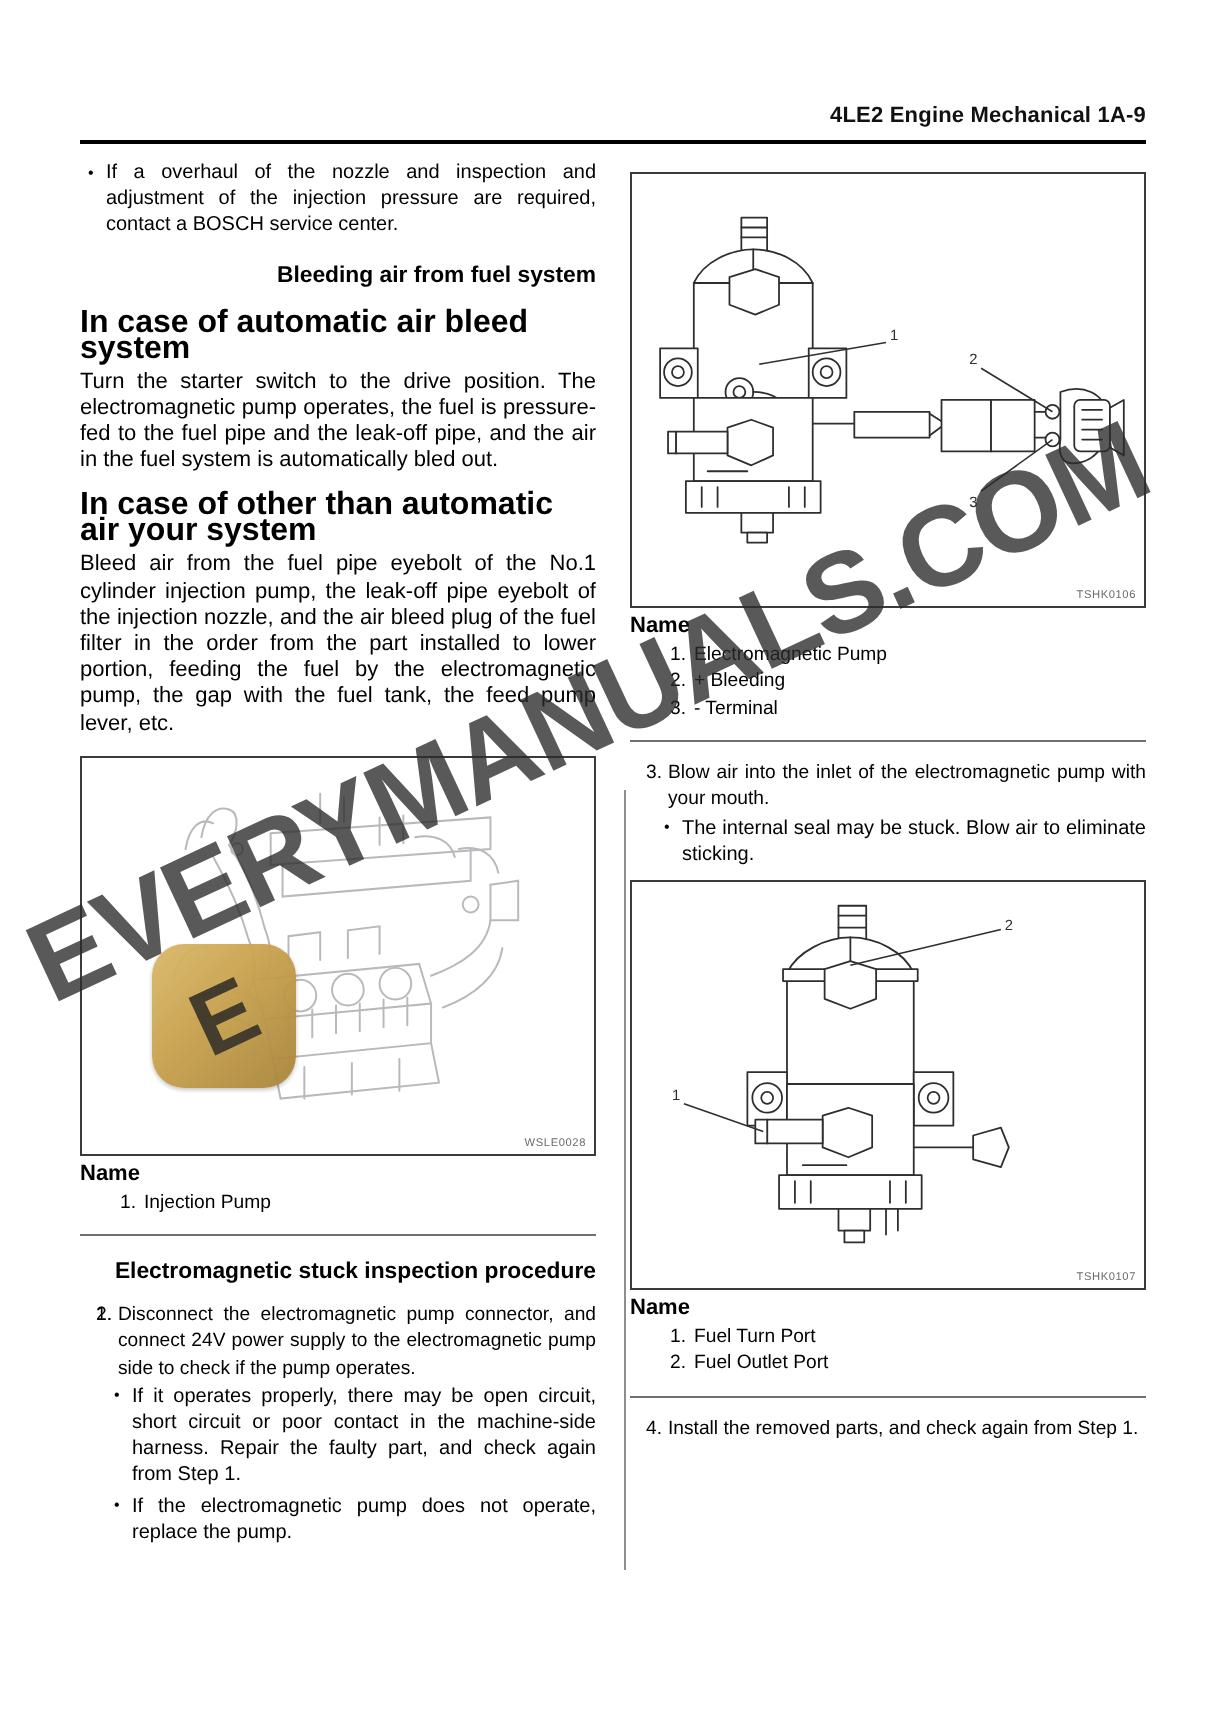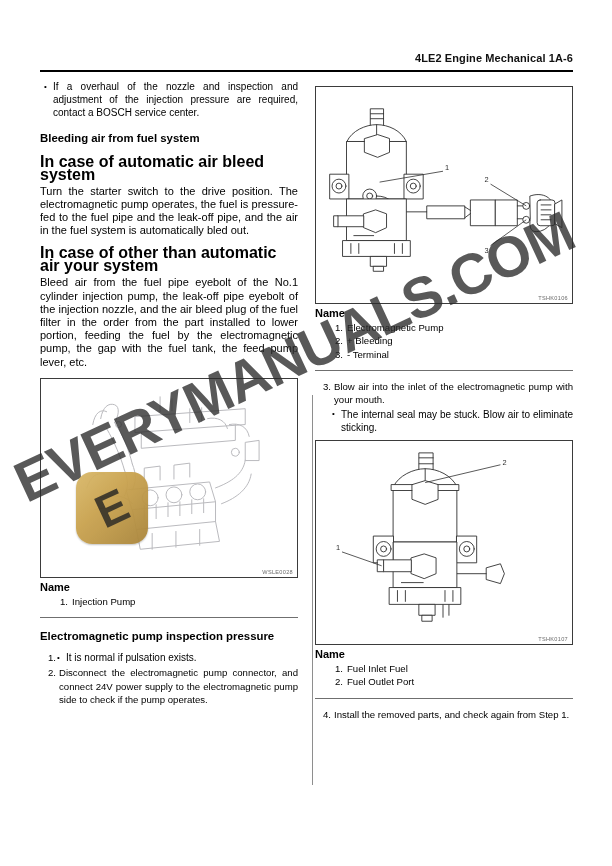--- a/index.html
+++ b/index.html
@@ -77,20 +77,21 @@
     line-height: 13.2px;
     text-align: justify;
     color: #000;
     margin-bottom: 9px;
   }
   .h-major {
     font-size: 11.4px;
     font-weight: bold;
     line-height: 15px;
     margin: 11px 0 7px 0;
+    text-align: right;
   }
   .h-minor {
     font-size: 16px;
     font-weight: bold;
     line-height: 13px;
     margin: 9px 0 4px 0;
   }
   .h-name {
     font-size: 11px;
     font-weight: bold;
@@ -227,21 +228,21 @@
     font-family: "Liberation Sans", sans-serif;
     line-height: 1;
   }
 </style>
 </head>
 <body>
 
 <div class="page">
 
   <div class="page-header">
-    <span class="hdr-text">4LE2 Engine Mechanical 1A-6</span>
+    <span class="hdr-text">4LE2 Engine Mechanical 1A-9</span>
   </div>
   <div class="header-rule"></div>
 
   <div class="col-divider"></div>
 
   <div class="col col-left">
 
     <ul class="bullets">
       <li>If a overhaul of the nozzle and inspection and adjustment of the injection pressure are required, contact a BOSCH service center.</li>
     </ul>
@@ -304,37 +305,38 @@
     <div class="h-name">Name</div>
     <ul class="namelist">
       <li>
         <span class="num">1.</span>
         <span>Injection Pump</span>
       </li>
     </ul>
 
     <hr class="sec">
 
-    <div class="h-major">Electromagnetic pump inspection pressure</div>
+    <div class="h-major">Electromagnetic stuck inspection procedure</div>
 
     <ol class="numlist">
       <li>
         <span class="num">1.</span>
+      </li>
+    </ol>
+
+    <ol class="numlist">
+      <li>
+        <span class="num">2.</span>
+        <span>Disconnect the electromagnetic pump connector, and connect 24V power supply to the electromagnetic pump side to check if the pump operates.</span>
       </li>
     </ol>
     <ul class="bullets indent">
-      <li>It is normal if pulsation exists.</li>
+      <li>If it operates properly, there may be open circuit, short circuit or poor contact in the machine-side harness. Repair the faulty part, and check again from Step 1.</li>
+      <li>If the electromagnetic pump does not operate, replace the pump.</li>
     </ul>
-
-    <ol class="numlist">
-      <li>
-        <span class="num">2.</span>
-        <span>Disconnect the electromagnetic pump connector, and connect 24V power supply to the electromagnetic pump side to check if the pump operates.</span>
-      </li>
-    </ol>
 
   </div>
 
   <div class="col col-right">
 
     <div class="figure fig-r1">
       <svg viewBox="0 0 258 218" xmlns="http://www.w3.org/2000/svg">
         <g stroke="#2e2e2e" stroke-width="0.9" fill="#ffffff" stroke-linejoin="round" stroke-linecap="round">
 
           <rect x="55" y="22" width="13" height="18"></rect>
@@ -483,21 +485,21 @@
           <text x="20" y="110">1</text>
         </g>
       </svg>
       <span class="fig-code">TSHK0107</span>
     </div>
 
     <div class="h-name">Name</div>
     <ul class="namelist">
       <li>
         <span class="num">1.</span>
-        <span>Fuel Inlet Fuel</span>
+        <span>Fuel Turn Port</span>
       </li>
       <li>
         <span class="num">2.</span>
         <span>Fuel Outlet Port</span>
       </li>
     </ul>
 
     <hr class="sec">
 
     <ol class="numlist">

